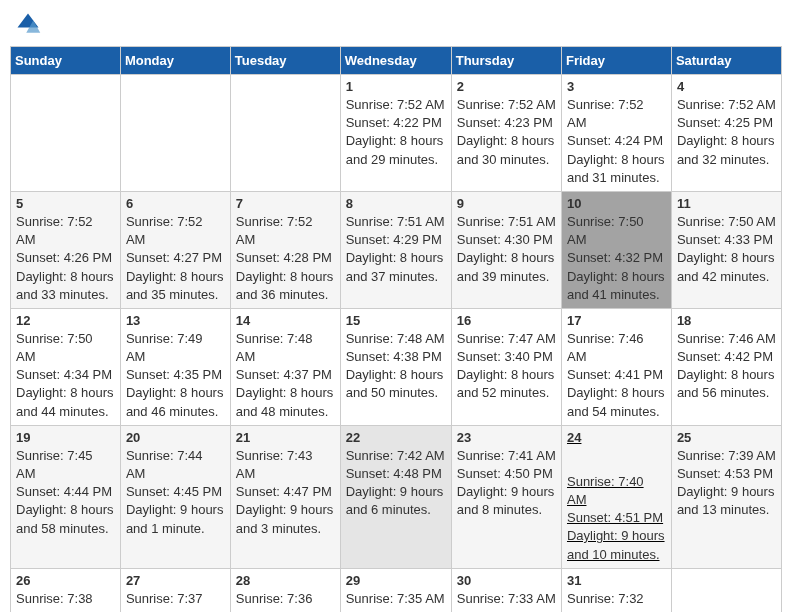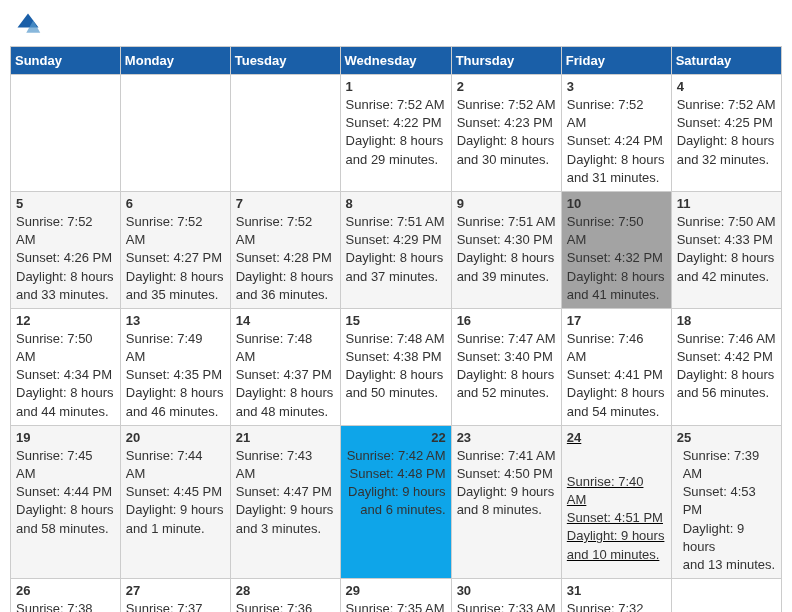--- a/index.html
+++ b/index.html
@@ -271,21 +271,21 @@
 Daylight: 9 hours
 and 1 minute.</div>
         </td>
         <td style="background: rgb(245, 245, 245);">
           <span class="day-number">21</span>
           <div class="day-info" style="white-space: pre-line;">Sunrise: 7:43 AM
 Sunset: 4:47 PM
 Daylight: 9 hours
 and 3 minutes.</div>
         </td>
-        <td style="background: #0ea5e9; text-align: right;">
+        <td style="background: #e5e5e5;">
           <span class="day-number">22</span>
           <div class="day-info" style="white-space: pre-line;">Sunrise: 7:42 AM
 Sunset: 4:48 PM
 Daylight: 9 hours
 and 6 minutes.</div>
         </td>
         <td style="background: rgb(245, 245, 245);">
           <span class="day-number">23</span>
           <div class="day-info" style="white-space: pre-line;">Sunrise: 7:41 AM
 Sunset: 4:50 PM
@@ -294,21 +294,21 @@
         </td>
         <td style="background: rgb(245, 245, 245); text-decoration: underline;">
           <span class="day-number">24</span>
           <div class="day-info" style="white-space: pre-line; margin-top: 28px;">Sunrise: 7:40 AM
 Sunset: 4:51 PM
 Daylight: 9 hours
 and 10 minutes.</div>
         </td>
         <td style="background: rgb(245, 245, 245);">
           <span class="day-number">25</span>
-          <div class="day-info" style="white-space: pre-line; margin-left: 6px;">Sunrise: 7:39 AM
+          <div class="day-info" style="white-space: pre-line;">Sunrise: 7:39 AM
 Sunset: 4:53 PM
 Daylight: 9 hours
 and 13 minutes.</div>
         </td>
       </tr>
       <tr>
         <td>
           <span class="day-number">26</span>
           <div class="day-info" style="white-space: pre-line;">Sunrise: 7:38 AM
 Sunset: 4:54 PM

